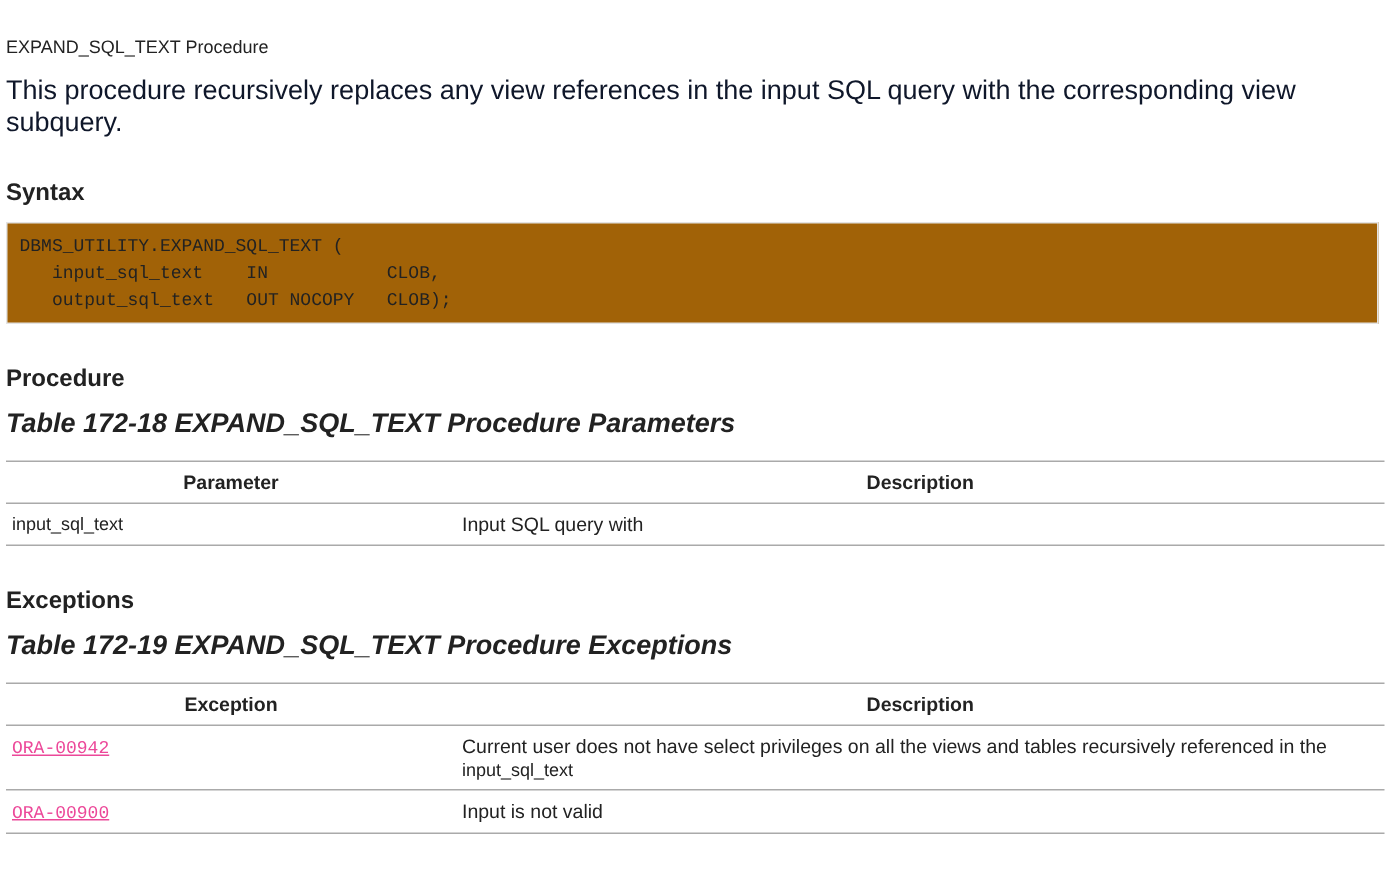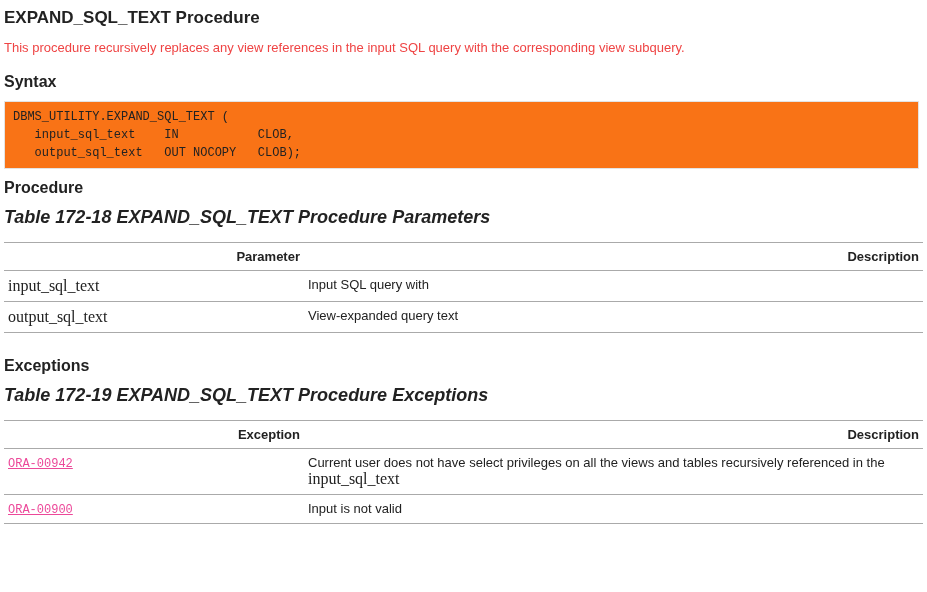--- a/index.html
+++ b/index.html
@@ -6,36 +6,36 @@
   body {
     font-family: Tahoma, Verdana, Arial, sans-serif;
     font-size: 13px;
     color: #222;
     margin: 0;
     padding: 4px 4px 4px 4px;
     background: #fff;
     width: 927px;
   }
   h1.title {
-    font-size: 17px;
-    font-weight: bold;
-    margin: 4px 0 12px 0;
+    font-size: 12px;
+    font-weight: normal;
+    margin: 20px 0 12px 0;
   }
   .desc {
-    font-size: 13px;
-    color: #ef4444;
+    font-size: 18px;
+    color: #0f172a;
     margin: 0 0 18px 0;
   }
   h2.section {
     font-size: 16px;
     font-weight: bold;
-    margin: 0 0 10px 0;
+    margin: 28px 0 10px 0;
   }
   pre.codeblock {
-    background: #f97316;
+    background: #a16207;
     border: 1px solid #e3e3e3;
     font-family: "SimSun","Courier New", monospace;
     font-size: 12px;
     line-height: 1.5;
     padding: 6px 8px;
     margin: 0 4px 10px 0;
     white-space: pre;
     color: #222;
   }
   .tblcaption {
@@ -48,35 +48,35 @@
     width: 100%;
     border-collapse: collapse;
     font-size: 13px;
     margin-bottom: 24px;
   }
   table.doc thead tr {
     border-top: 1px solid #aaa;
     border-bottom: 1px solid #aaa;
   }
   table.doc th {
-    text-align: right;
+    text-align: center;
     font-weight: bold;
     padding: 6px 4px;
   }
   table.doc tbody tr {
     border-bottom: 1px solid #aaa;
   }
   table.doc td {
     padding: 6px 4px;
     vertical-align: top;
   }
   .col1 { width: 300px; }
   code.inline, .codecell {
-    font-family: Liberation Serif, serif;
-    font-size: 16px;
+    font-family: Liberation Sans, sans-serif;
+    font-size: 12px;
   }
   a.errlink {
     color: #ec4899;
     text-decoration: underline;
     font-family: "SimSun","Courier New", monospace;
     font-size: 12px;
   }
 </style>
 </head>
 <body>
@@ -100,24 +100,20 @@
     <tr>
       <th class="col1">Parameter</th>
       <th>Description</th>
     </tr>
   </thead>
   <tbody>
     <tr>
       <td class="codecell">input_sql_text</td>
       <td>Input SQL query with</td>
     </tr>
-    <tr>
-      <td class="codecell">output_sql_text</td>
-      <td>View-expanded query text</td>
-    </tr>
   </tbody>
 </table>
 
 <h2 class="section">Exceptions</h2>
 
 <p class="tblcaption">Table 172-19 EXPAND_SQL_TEXT  Procedure Exceptions</p>
 
 <table class="doc">
   <thead>
     <tr>

